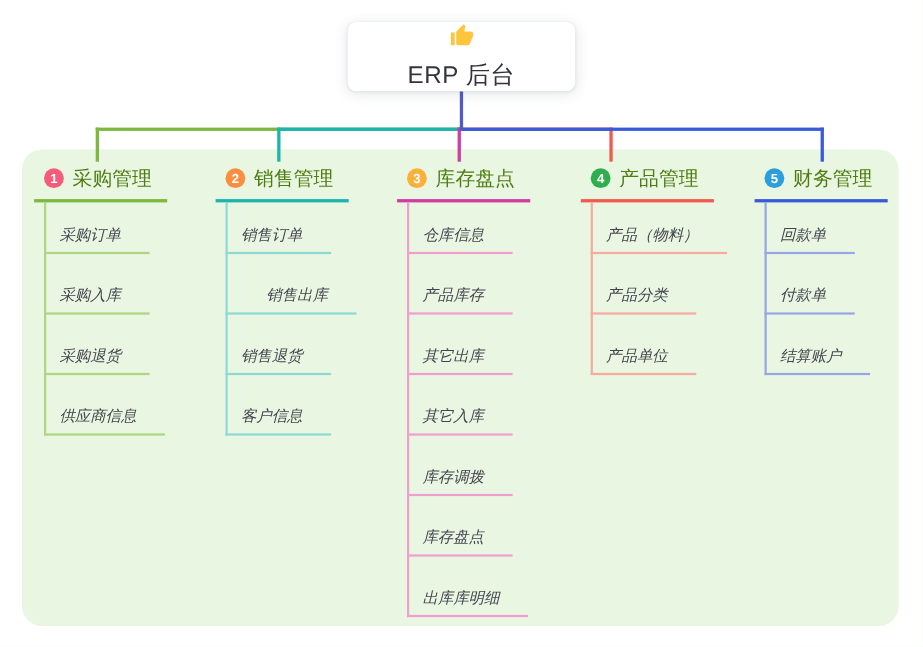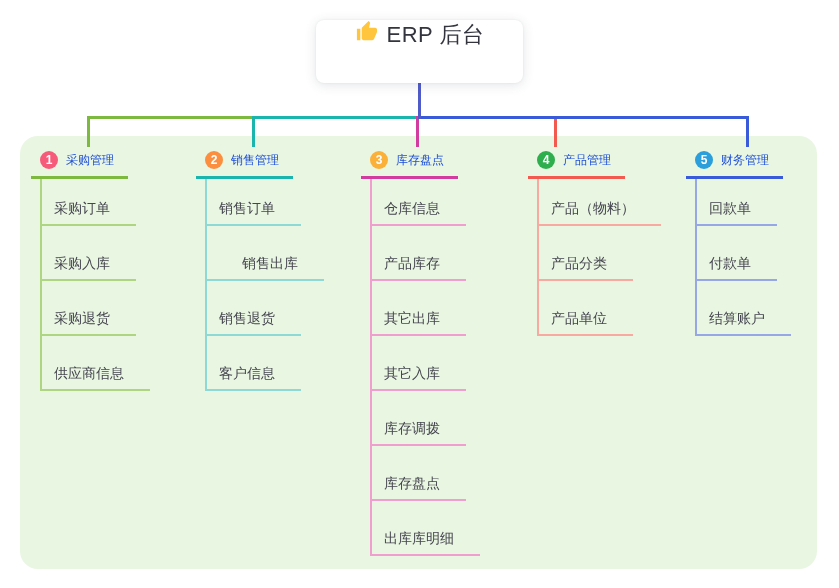--- a/index.html
+++ b/index.html
@@ -10,39 +10,39 @@
   }
   .stage{position:absolute;inset:0;}
   .panel{
     position:absolute;left:20px;top:136px;width:797px;height:433px;
     border-radius:18px;
   }
   .root-card{
     position:absolute;left:316px;top:20px;width:207px;height:63px;
     background:#ffffff;border-radius:8px;
     box-shadow:0 2px 12px rgba(60,70,90,.14), 0 0 2px rgba(60,70,90,.10);
-    display:flex;justify-content:center;gap:9px;
-    font-size:22px;color:#33343e;z-index:5;
+    display:flex;align-items:center;justify-content:center;gap:9px;
+    font-size:22px;color:#33343e;z-index:5;flex-direction:column;
   }
   .root-title{letter-spacing:.5px;}
   .seg{position:absolute;}
   .branch{position:absolute;}
   .branch-header{
     display:inline-flex;align-items:center;gap:8px;
     padding:0 14px 7px 9px;
   }
   .badge{
     width:18px;height:18px;border-radius:50%;
     color:#fff;font-size:12px;line-height:18px;text-align:center;
     flex:0 0 18px;font-weight:bold;
   }
-  .branch-label{font-size:12px;color:#1d4ed8;white-space:nowrap;}
+  .branch-label{font-size:18px;color:#4d7c0f;white-space:nowrap;}
   .children{position:relative;}
   .vline{position:absolute;left:9px;top:0;width:2px;}
-  .child-row{height:55px;display:flex;align-items:flex-end;padding-left:9px;}
+  .child-row{height:55px;display:flex;align-items:flex-end;padding-left:9px;font-style:italic;}
   .child-row.first{height:47px;}
   .child-label{
     display:inline-block;font-size:14px;color:#45454f;white-space:nowrap;
     padding:0 26px 6px 14px;
   }
 </style>
 </head>
 <body>
 
 <div class="stage">

